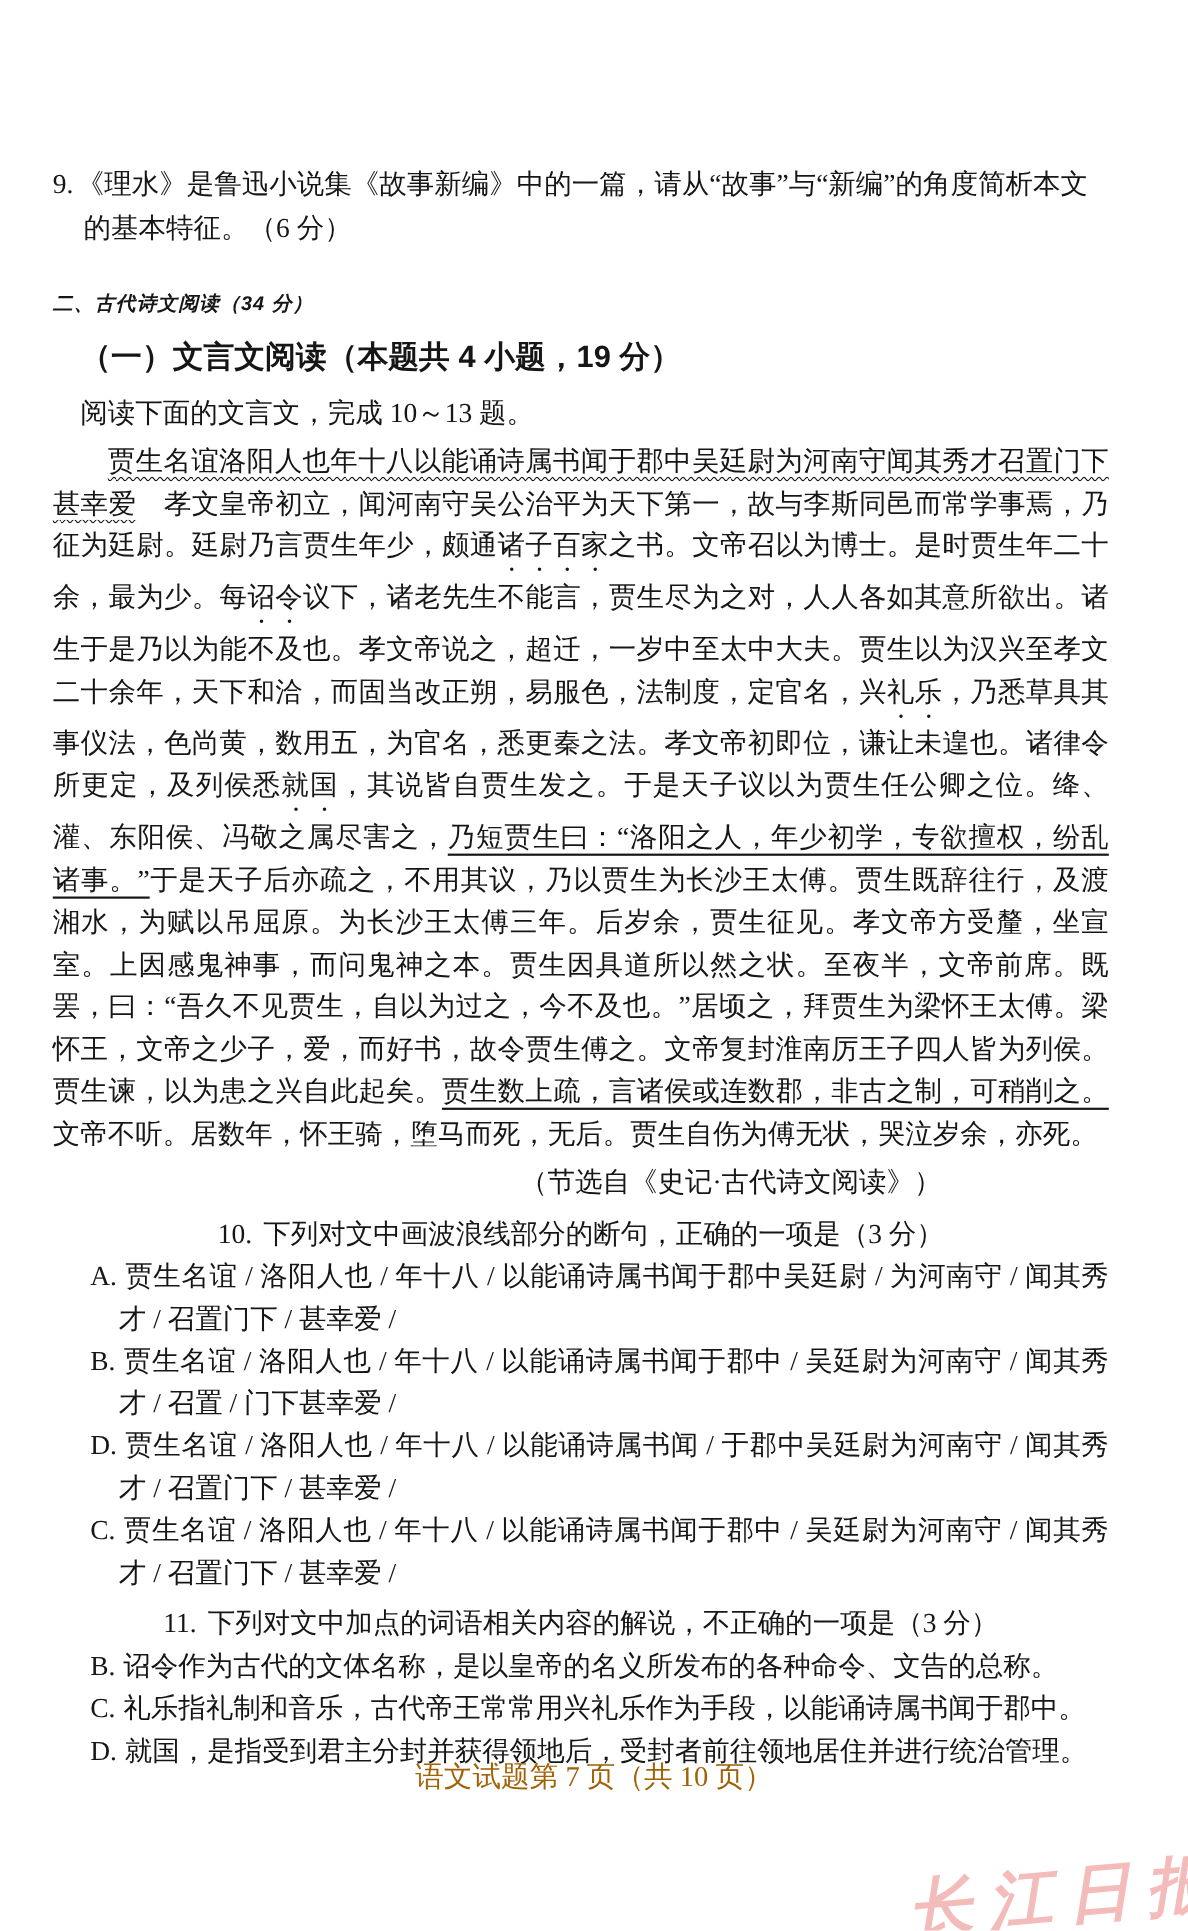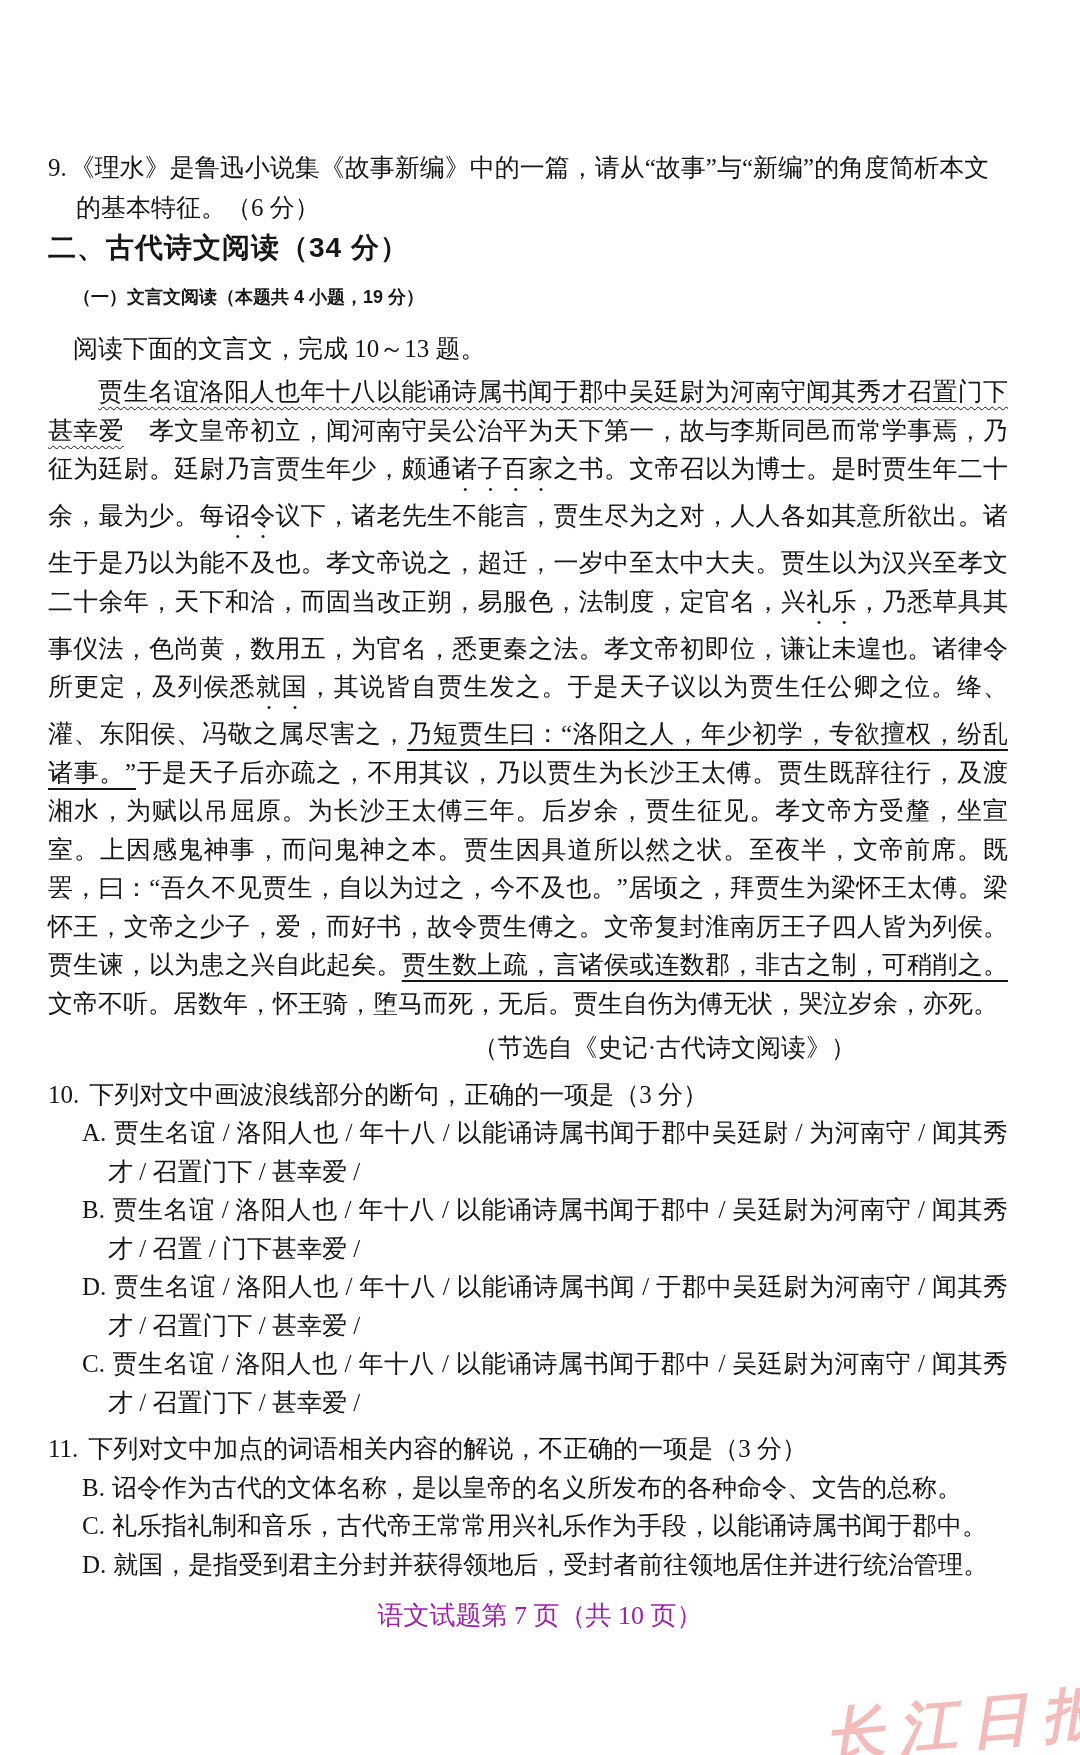--- a/index.html
+++ b/index.html
@@ -21,33 +21,34 @@
     left: 48px; top: 148px;
     width: 960px;
     font-size: 25px;
     line-height: 38.5px;
   }
   
   .q9 { padding-left: 28px; text-indent: -28px; line-height: 40px; }
   .q9 .qnum { margin-right: 3px; }
   
   .sec-title {
-    margin-top: 0;
+    margin-top: 28px;
     font-family: "Liberation Sans", sans-serif;
     font-weight: bold;
-    font-size: 28px;
+    font-size: 18px;
     line-height: 40px;
     letter-spacing: 1px;
+    font-style: italic;
   }
   .sub-title {
     margin-top: 9px;
     padding-left: 25px;
     font-family: "Liberation Sans", sans-serif;
     font-weight: bold;
-    font-size: 18px;
+    font-size: 28px;
     line-height: 40px;
   }
   .intro { margin-top: 12px; padding-left: 25px; line-height: 40px; }
   
   .passage {
     margin: 4px 0 0 0;
     text-align: justify;
     text-indent: 2em;
     line-height: 38.5px;
   }
@@ -64,32 +65,32 @@
     text-underline-offset: 7px;
   }
   .em-dot {
     -webkit-text-emphasis: filled dot;
     -webkit-text-emphasis-position: under right;
     text-emphasis: filled dot;
     text-emphasis-position: under right;
   }
   .cite { text-align: right; padding-right: 152px; line-height: 38.5px; margin-top: 6px; }
   
-  .stem { margin-top: 8px; padding-left: 47px; text-indent: -47px; line-height: 38.5px; }
+  .stem { margin-top: 8px; padding-left: 47px; text-indent: -47px; line-height: 38.5px; text-align: center; }
   .stem .qnum { margin-right: 10px; }
   
   .opt { padding-left: 60px; text-indent: -26px; line-height: 38.5px; text-align: justify; }
   .opt .opt-letter { margin-right: 7px; }
   .q11-block { margin-top: 3px; }
   .footer {
     position: absolute;
     left: 0; right: 0; top: 1598px;
     text-align: center;
     font-size: 26px;
-    color: #a21caf;
+    color: #a16207;
   }
   .watermark {
     position: absolute;
     right: -34px; bottom: -8px;
     font-size: 58px;
     font-style: italic;
     font-weight: bold;
     letter-spacing: 14px;
     color: #f2abab;
     opacity: 0.8;

